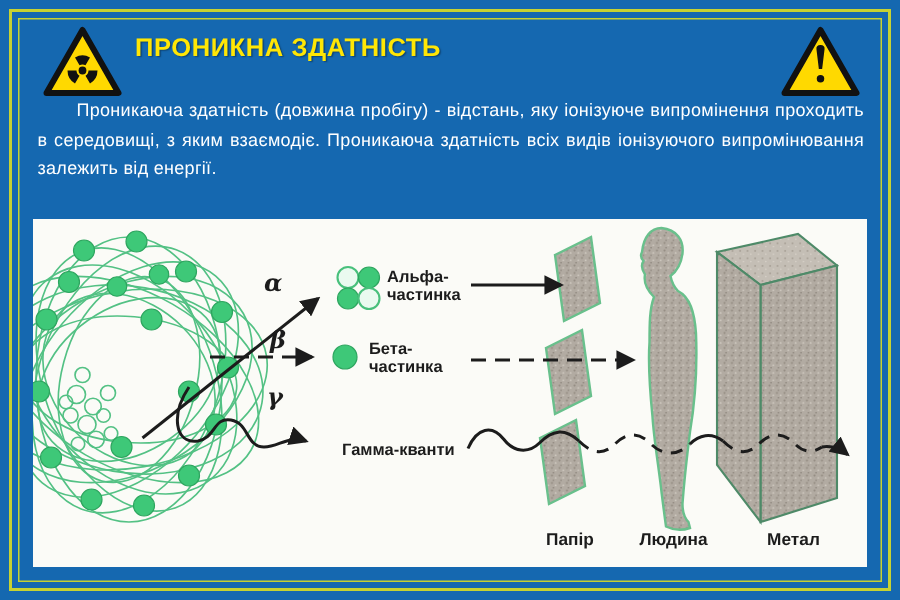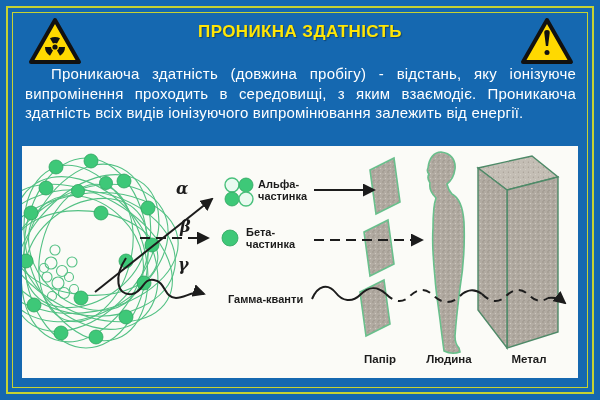--- a/index.html
+++ b/index.html
@@ -3,25 +3,25 @@
 <meta charset="utf-8">
 <style>
   html,body{margin:0;padding:0;}
   body{width:600px;height:400px;font-family:"Liberation Sans",sans-serif;}
   .poster{position:relative;width:600px;height:400px;background:var(--background-blue,#1568b0);overflow:hidden;}
   .frame-outer{position:absolute;inset:6px;border:2px solid var(--frame-pinstripe,#c6d232);pointer-events:none;}
   .frame-inner{position:absolute;inset:12px;border:1px solid var(--frame-pinstripe,#c6d232);pointer-events:none;}
   .hdr-icon{position:absolute;top:16px;width:56px;height:50px;}
   .hdr-icon.left{left:27px;}
   .hdr-icon.right{left:519px;}
-  .title{position:absolute;left:90px;right:90px;top:21px;text-align:center;color:var(--title-yellow,#ffe605);
+  .title{position:absolute;left:90px;right:90px;top:21px;color:var(--title-yellow,#ffe605);
          font-weight:bold;font-size:17px;line-height:21px;letter-spacing:.4px;
          text-shadow:1px 1px 1px rgba(0,0,0,.35);}
   .intro{position:absolute;left:25px;right:24px;top:64px;color:var(--body-text,#fff);
-         font-size:15px;line-height:19.5px;text-align:justify;text-indent:26px;letter-spacing:.2px;}
+         font-size:12px;line-height:19.5px;text-align:justify;text-indent:26px;letter-spacing:.2px;}
   .panel{position:absolute;left:22px;top:146px;width:556px;height:232px;background:var(--panel-white,#fbfbf7);}
   svg text{font-family:"Liberation Sans",sans-serif;}
   .lbl{font-size:11px;font-weight:bold;fill:var(--ink,#1c1c1c);}
   .blbl{font-size:11.5px;font-weight:bold;fill:var(--ink,#1c1c1c);}
   .greek{font-family:"DejaVu Serif",serif;font-style:italic;font-weight:bold;font-size:16px;fill:var(--ink,#1c1c1c);}
   .ball-line{fill:none;stroke:var(--source-green,#53c184);stroke-width:1.1;}
   .dot{fill:var(--particle-green,#3ec878);stroke:#2ea55f;stroke-width:.8;}
   .ray{stroke:var(--ink,#1c1c1c);stroke-width:2;fill:none;}
   .barrier{stroke:var(--barrier-edge-green,#69c08c);stroke-width:1.6;}
   .metal-edge{stroke:#4e8a68;stroke-width:1.4;}

